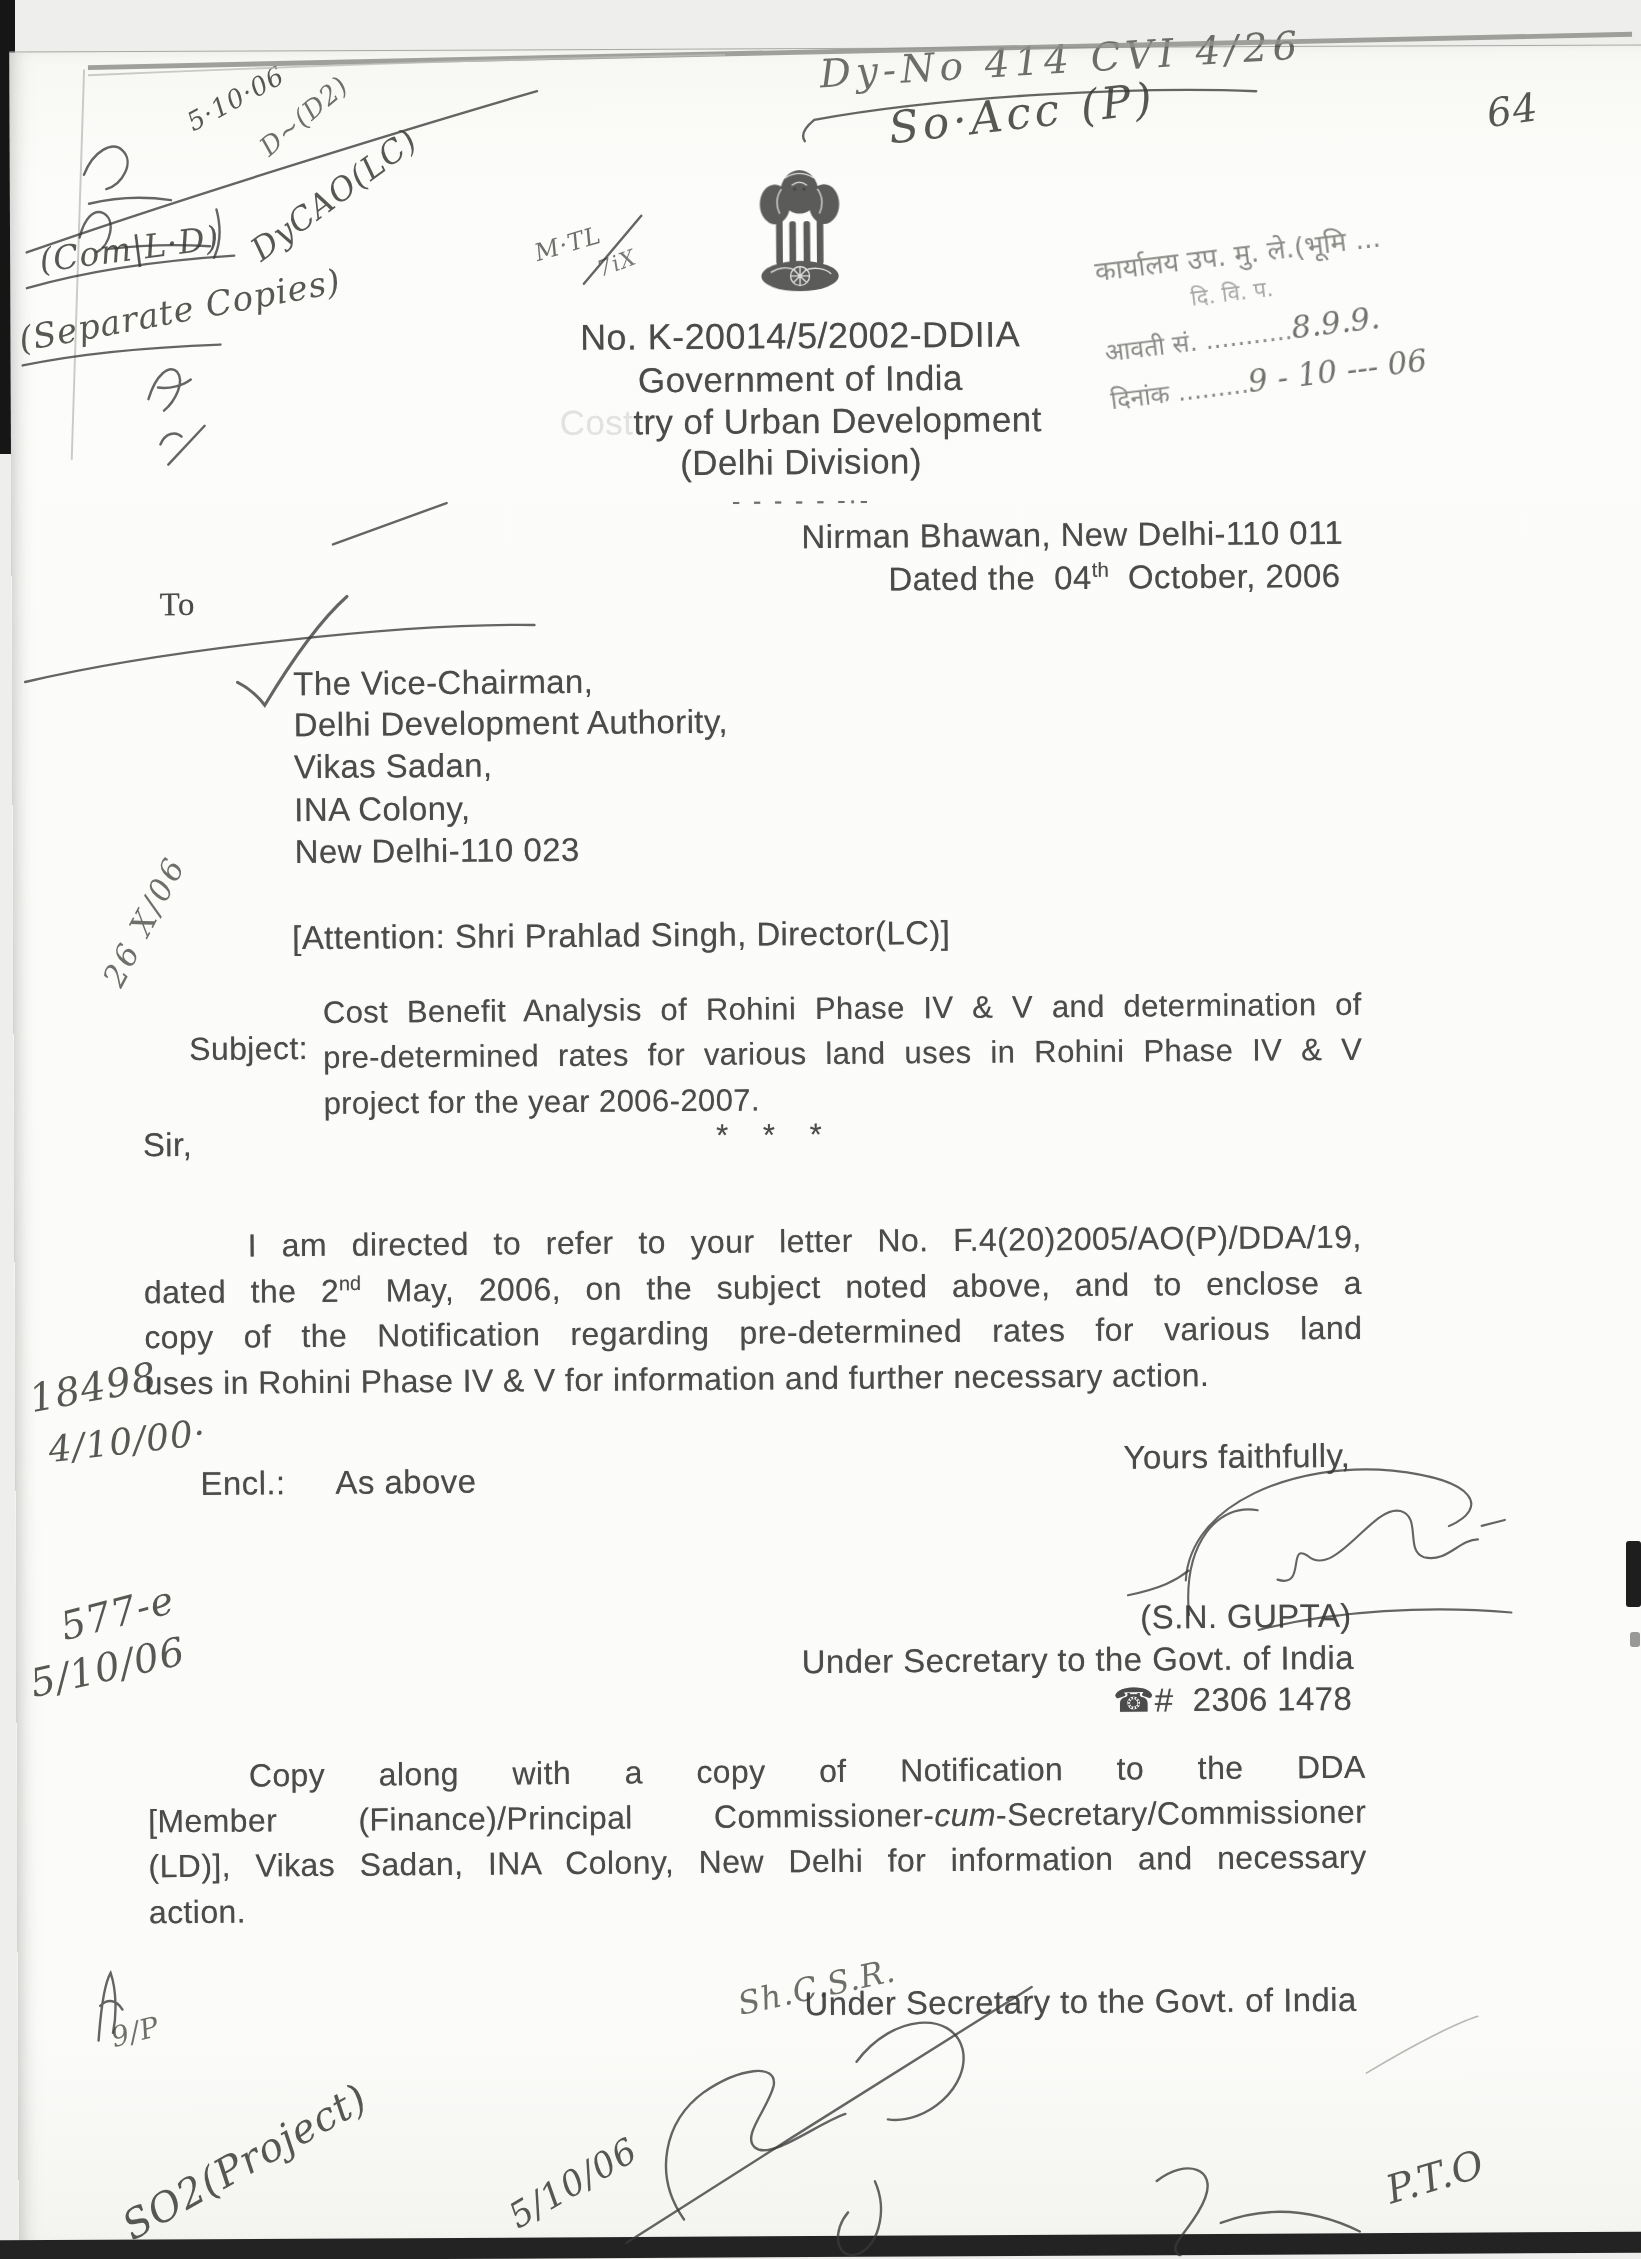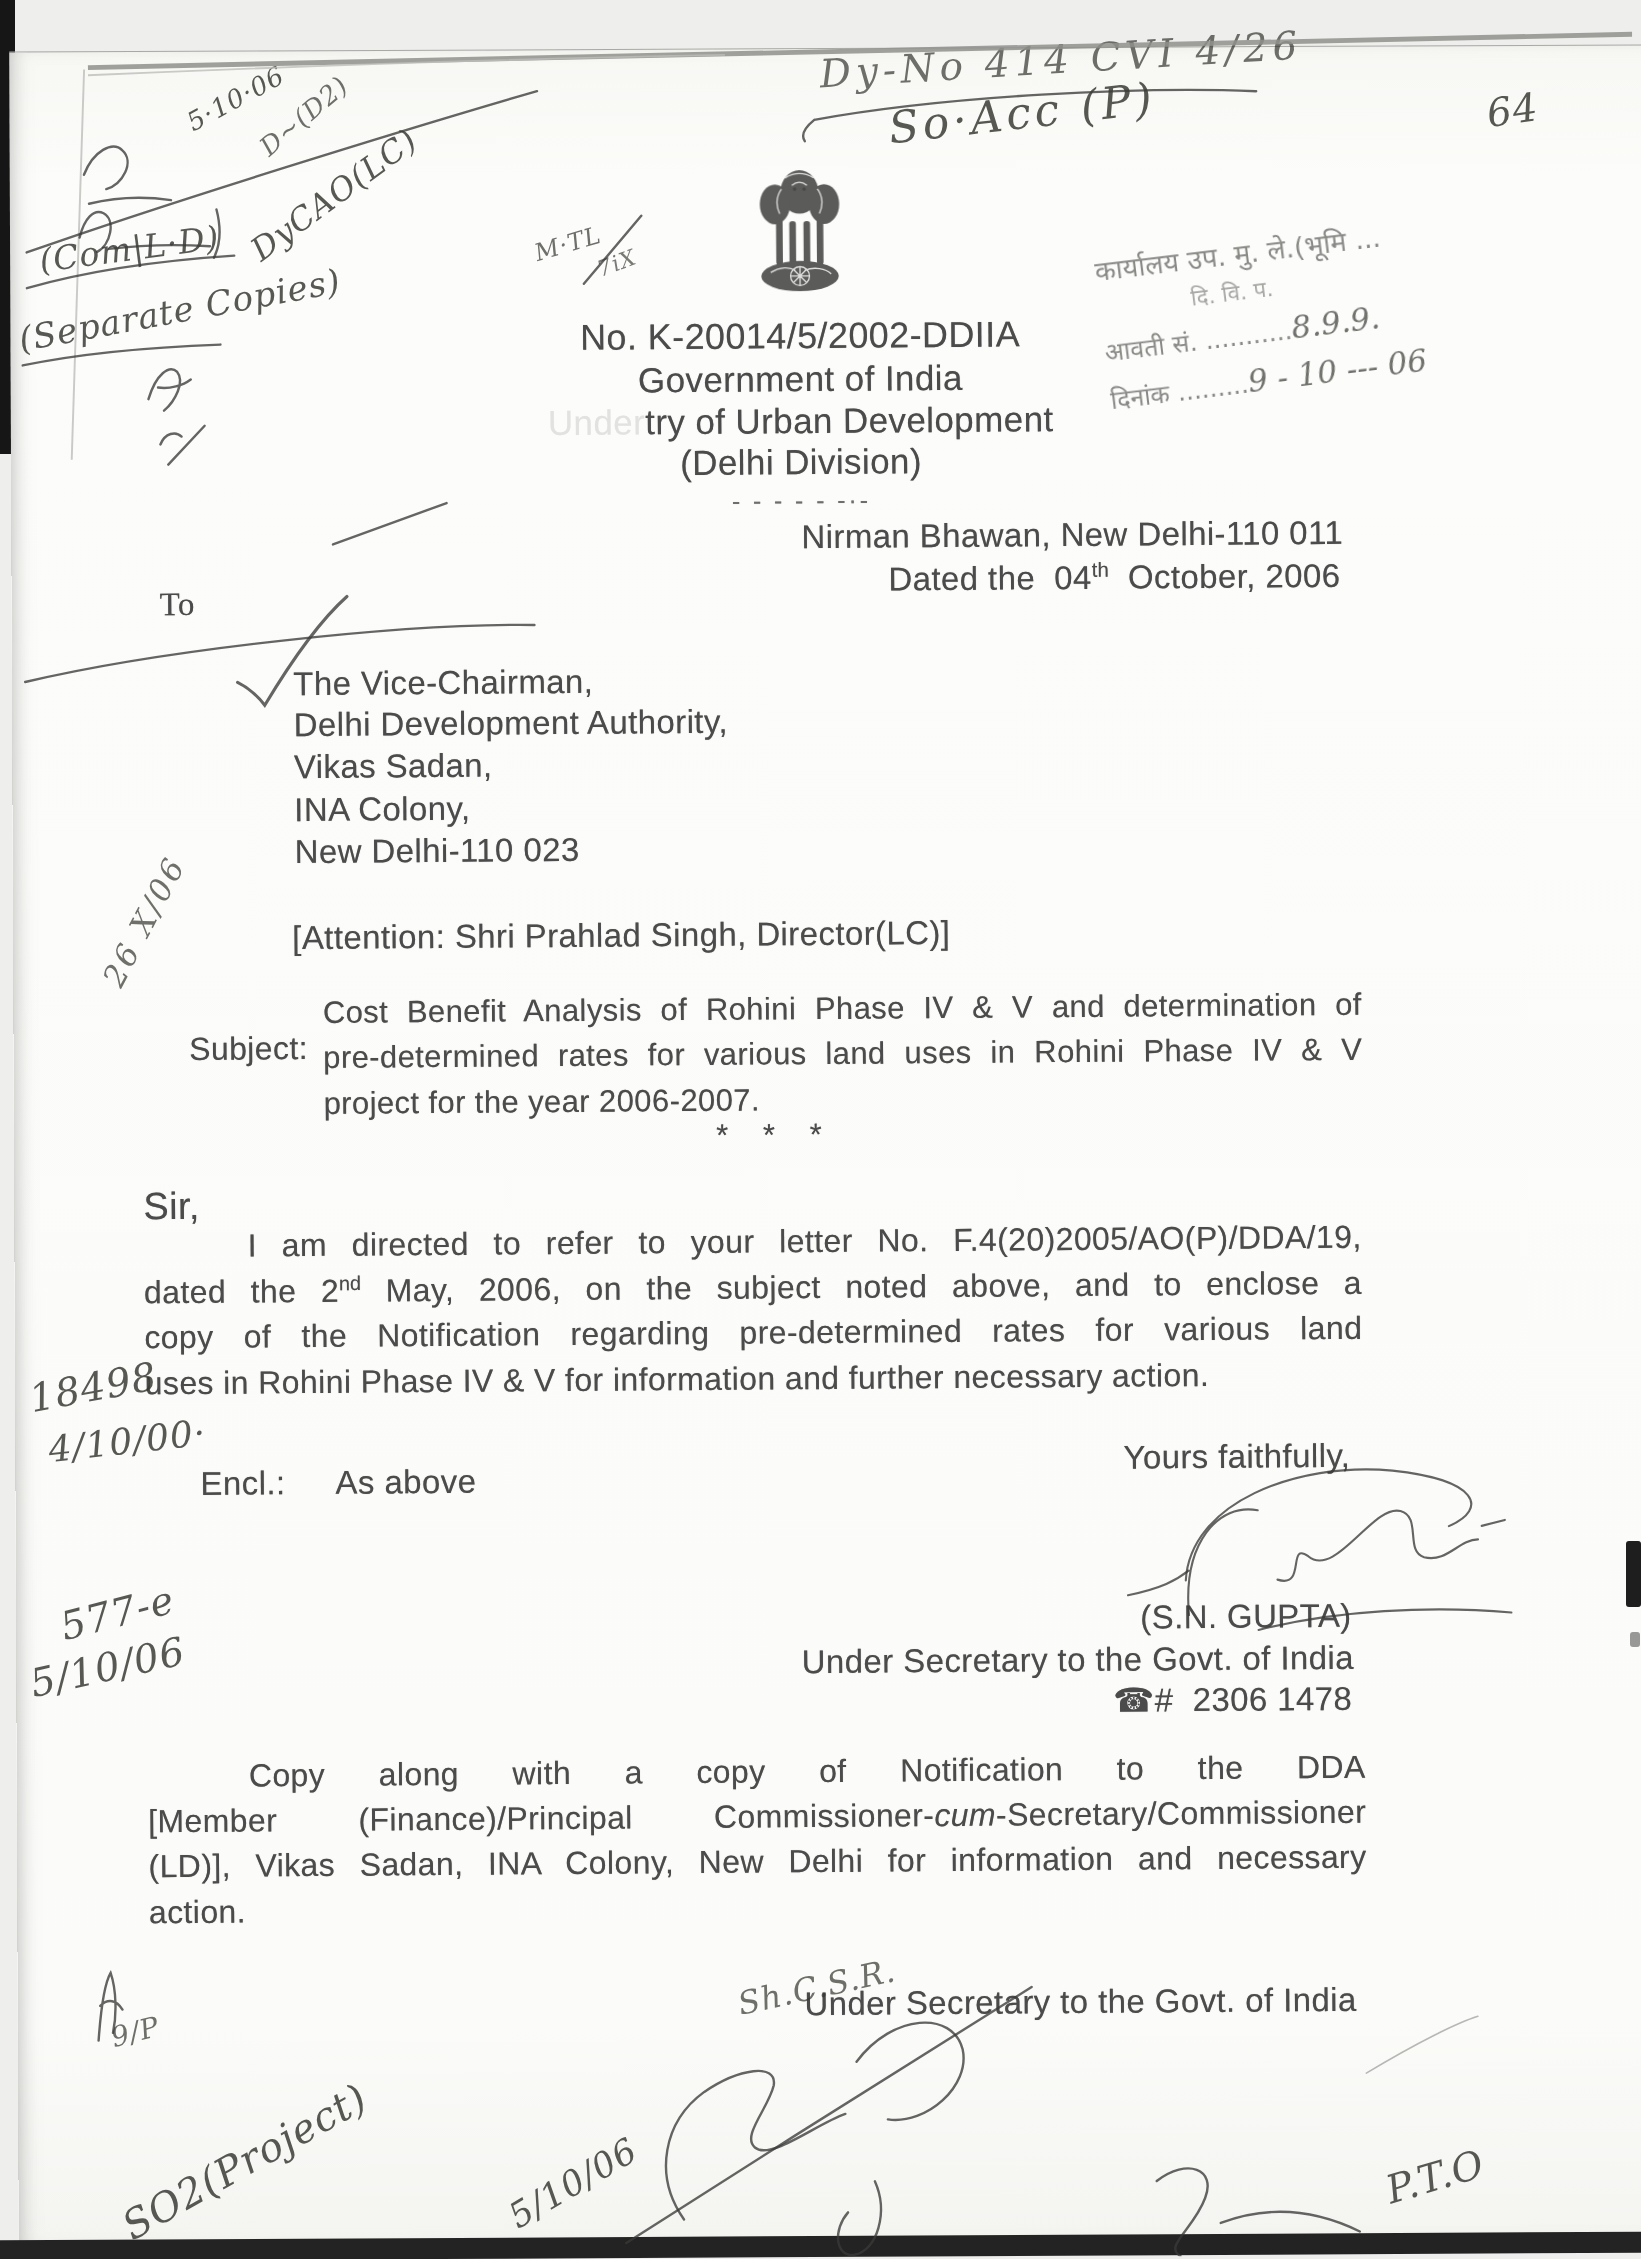--- a/index.html
+++ b/index.html
@@ -80,21 +80,21 @@
       <path d="M24 118 C34 112 44 112 50 116 M60 116 C70 112 82 114 88 120"></path>
     </g>
     <g fill="#2f2f2d">
       <circle cx="50" cy="30" r="1.8"></circle>
         <circle cx="60" cy="30" r="1.8"></circle>
     </g>
   </svg>
 
   <div class="t center" style="left:406px;top:315px;width:801px;font-size:36px;">No. K-20014/5/2002-DDIIA</div>
   <div class="t center" style="left:406px;top:358px;width:801px;font-size:35px;">Government of India</div>
-  <div class="t center" style="left:406px;top:400px;width:801px;font-size:35px;"><span class="faded">Under</span><span>try of Urban Development</span></div>
+  <div class="t center" style="left:406px;top:400px;width:801px;font-size:35px;"><span class="faded">Cost</span><span>try of Urban Development</span></div>
   <div class="t center" style="left:406px;top:441px;width:801px;font-size:35px;">(Delhi Division)</div>
   <div class="t center" style="left:406px;top:486px;width:801px;font-size:25px;letter-spacing:2.9px;opacity:.8;">- - - - - -·-</div>
 
   <div class="t right" style="left:676px;top:518px;width:672px;font-size:33px;">Nirman Bhawan, New Delhi-110 011</div>
   <div class="t right" style="left:676px;top:560px;width:669px;font-size:33px;"><span>Dated the  04</span><span class="sup">th</span><span>  October, 2006</span></div>
 
   <div class="t" style="left:164px;top:580px;font-size:33px;font-family:Liberation Serif, serif;">To</div>
   <div class="t" style="left:297px;top:659px;font-size:33px;line-height:1.28;">The Vice-Chairman,</div>
   <div class="t" style="left:297px;top:702px;font-size:33px;">Delhi Development Authority,</div>
   <div class="t" style="left:297px;top:744px;font-size:33px;">Vikas Sadan,</div>
@@ -102,21 +102,21 @@
   <div class="t" style="left:297px;top:829px;font-size:33px;">New Delhi-110 023</div>
 
   <div class="t" style="left:294px;top:915px;font-size:33px;">[Attention: Shri Prahlad Singh, Director(LC)]</div>
 
   <div class="t" style="left:190px;top:1026px;font-size:32px;">Subject:</div>
   <div class="t jline" style="left:324px;top:987px;width:1039px;font-size:31px;line-height:1.45;">Cost Benefit Analysis of Rohini Phase IV &amp; V and determination of</div>
   <div class="t jline" style="left:324px;top:1032px;width:1039px;font-size:31px;line-height:1.45;">pre-determined rates for various land uses in Rohini Phase IV &amp; V</div>
   <div class="t jlast" style="left:324px;top:1078px;width:1039px;font-size:31px;line-height:1.45;">project for the year 2006-2007.</div>
   <div class="t center" style="left:579px;top:1117px;width:386px;font-size:31px;letter-spacing:5.8px;">*  *  *</div>
 
-  <div class="t" style="left:143px;top:1179px;font-size:38px;">Sir,</div>
+  <div class="t" style="left:143px;top:1121px;font-size:33px;">Sir,</div>
 
   <div class="t jline" style="left:143px;top:1218px;width:1218px;font-size:32px;line-height:1.44;padding-left:0;text-indent:104px;">I am directed to refer to your letter No. F.4(20)2005/AO(P)/DDA/19,</div>
   <div class="t jline" style="left:143px;top:1264px;width:1218px;font-size:32px;line-height:1.44;"><span>dated the  2</span><span class="sup">nd</span><span> May, 2006, on the subject noted above, and to enclose a</span></div>
   <div class="t jline" style="left:143px;top:1309px;width:1218px;font-size:32px;line-height:1.44;">copy of the Notification regarding pre-determined rates for various land</div>
   <div class="t jlast" style="left:143px;top:1355px;width:1218px;font-size:32px;line-height:1.44;">uses in Rohini Phase IV &amp; V for information and further necessary action.</div>
 
   <div class="t" style="left:198px;top:1460px;font-size:33px;">Encl.:</div>
   <div class="t" style="left:333px;top:1460px;font-size:33px;">As above</div>
 
   <div class="t right" style="left:966px;top:1441px;width:382px;font-size:33px;">Yours faithfully,</div>

